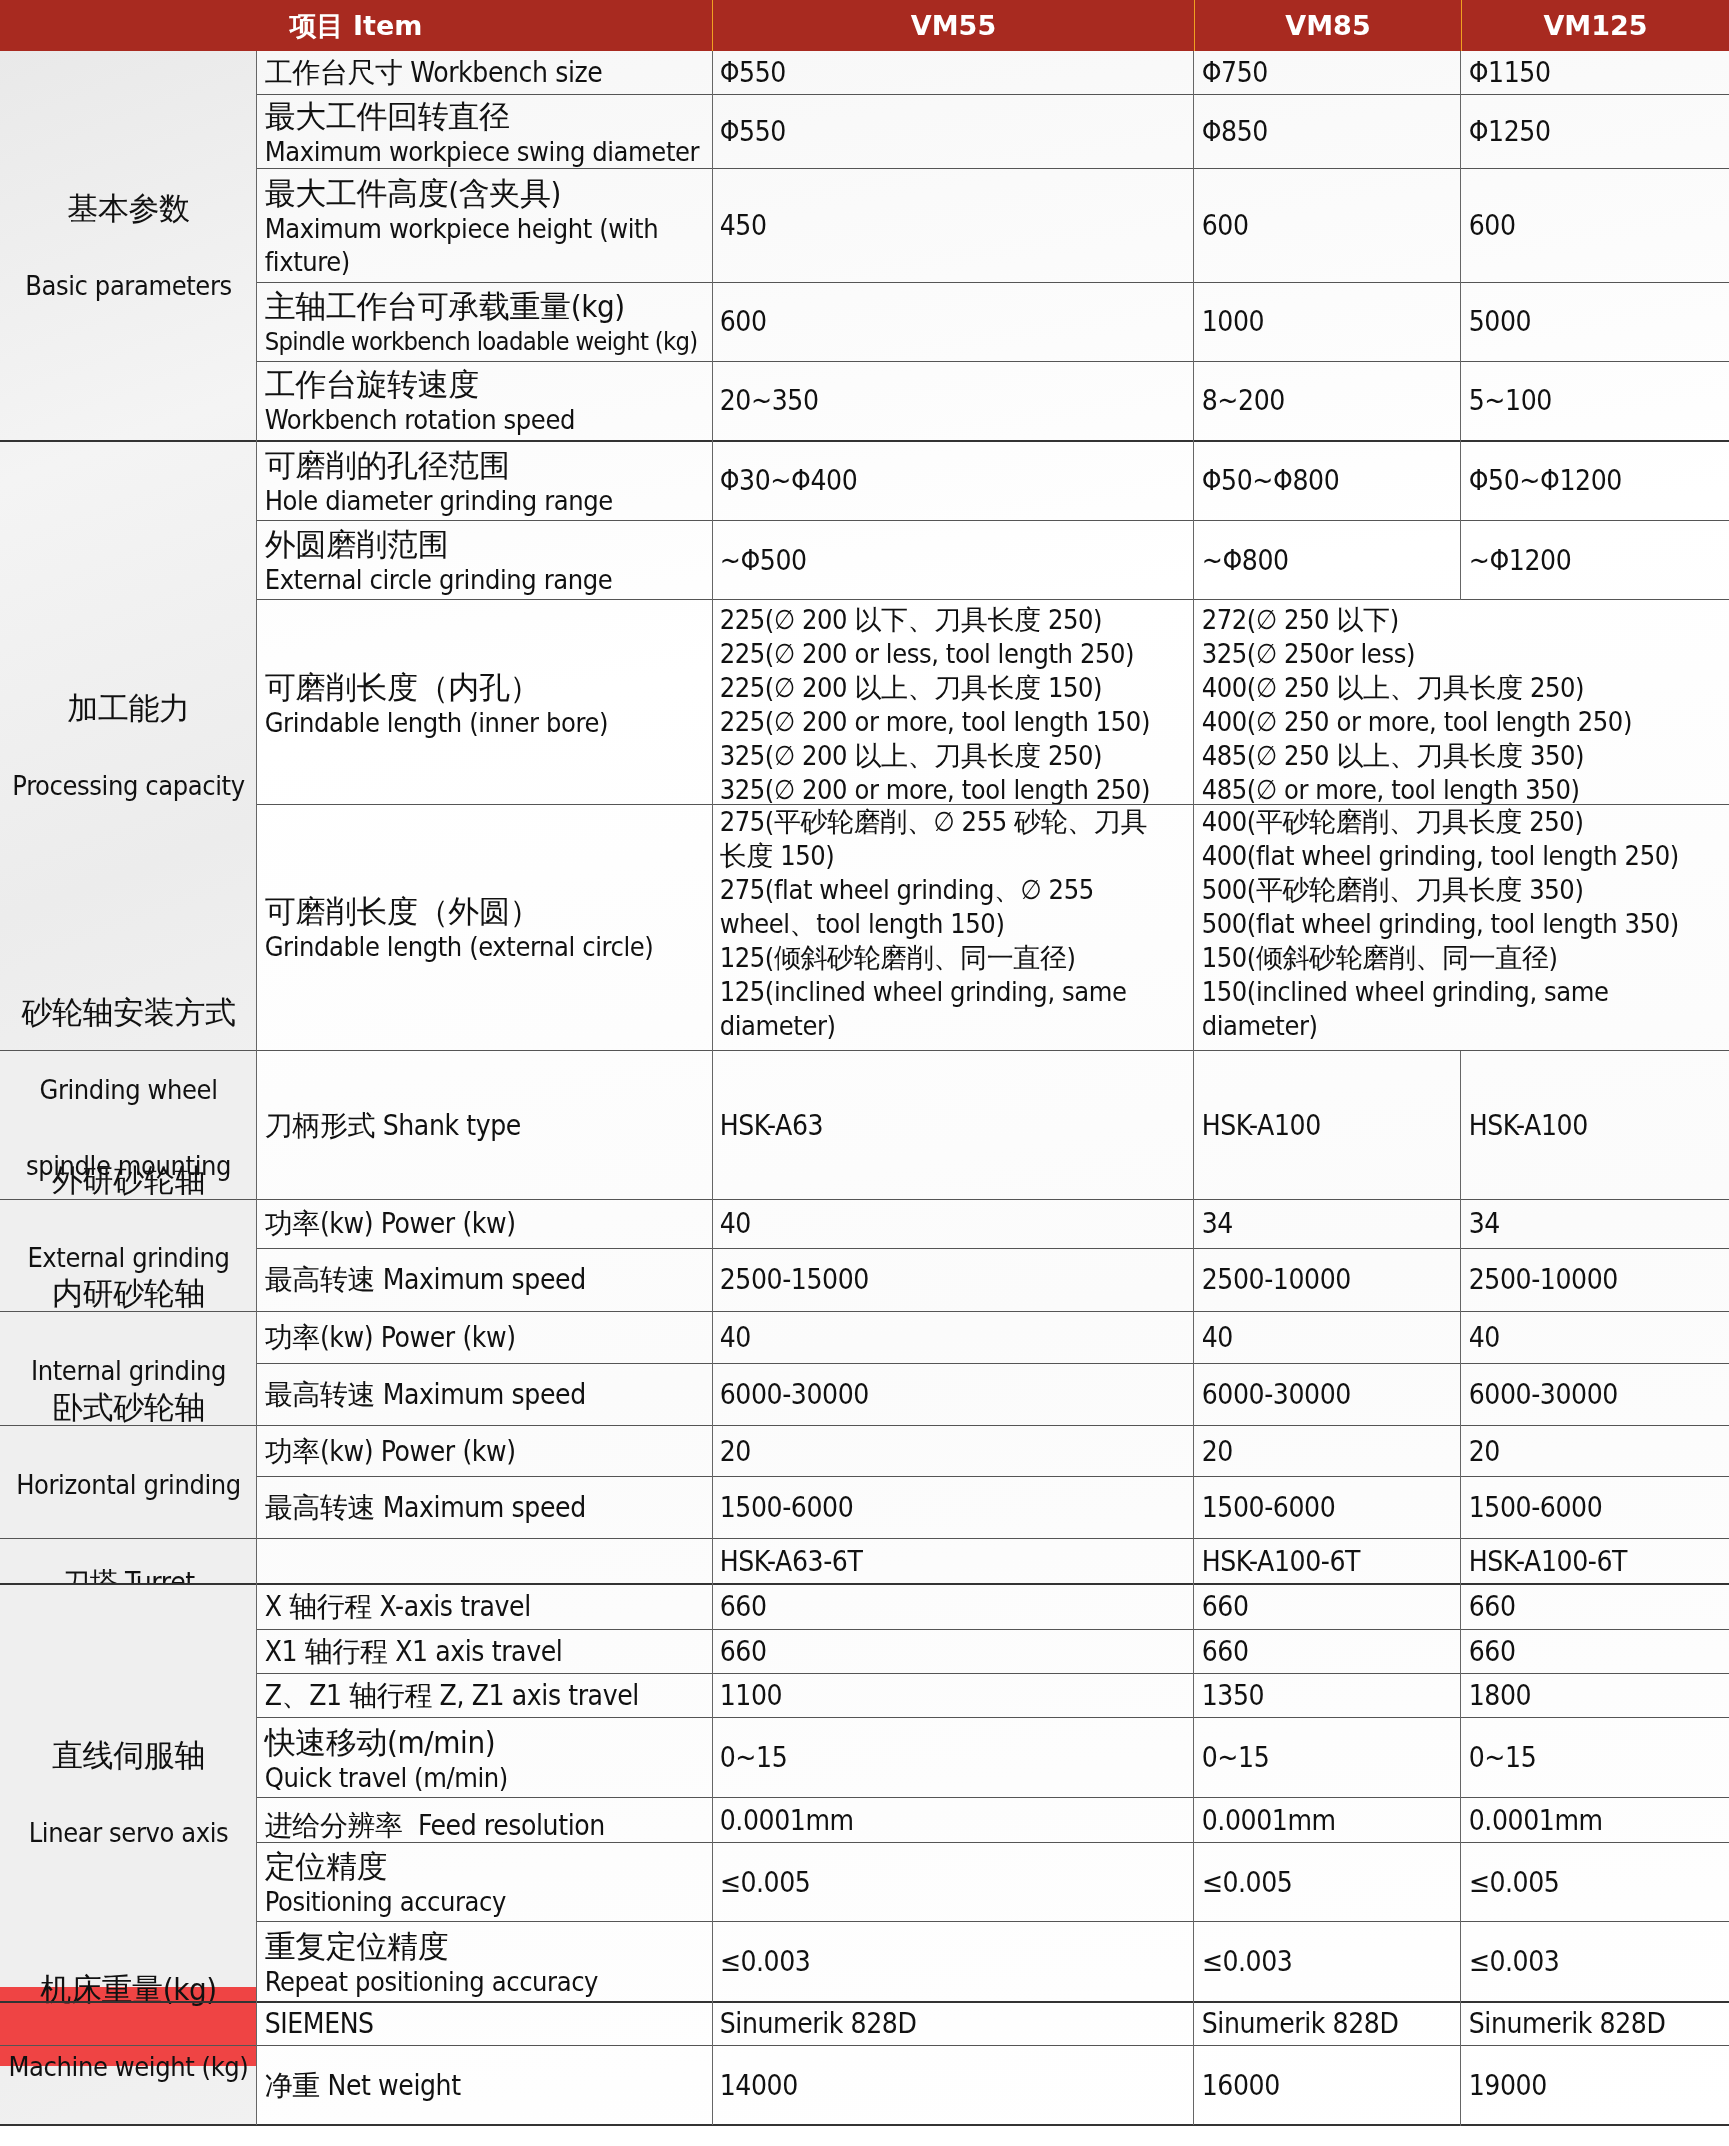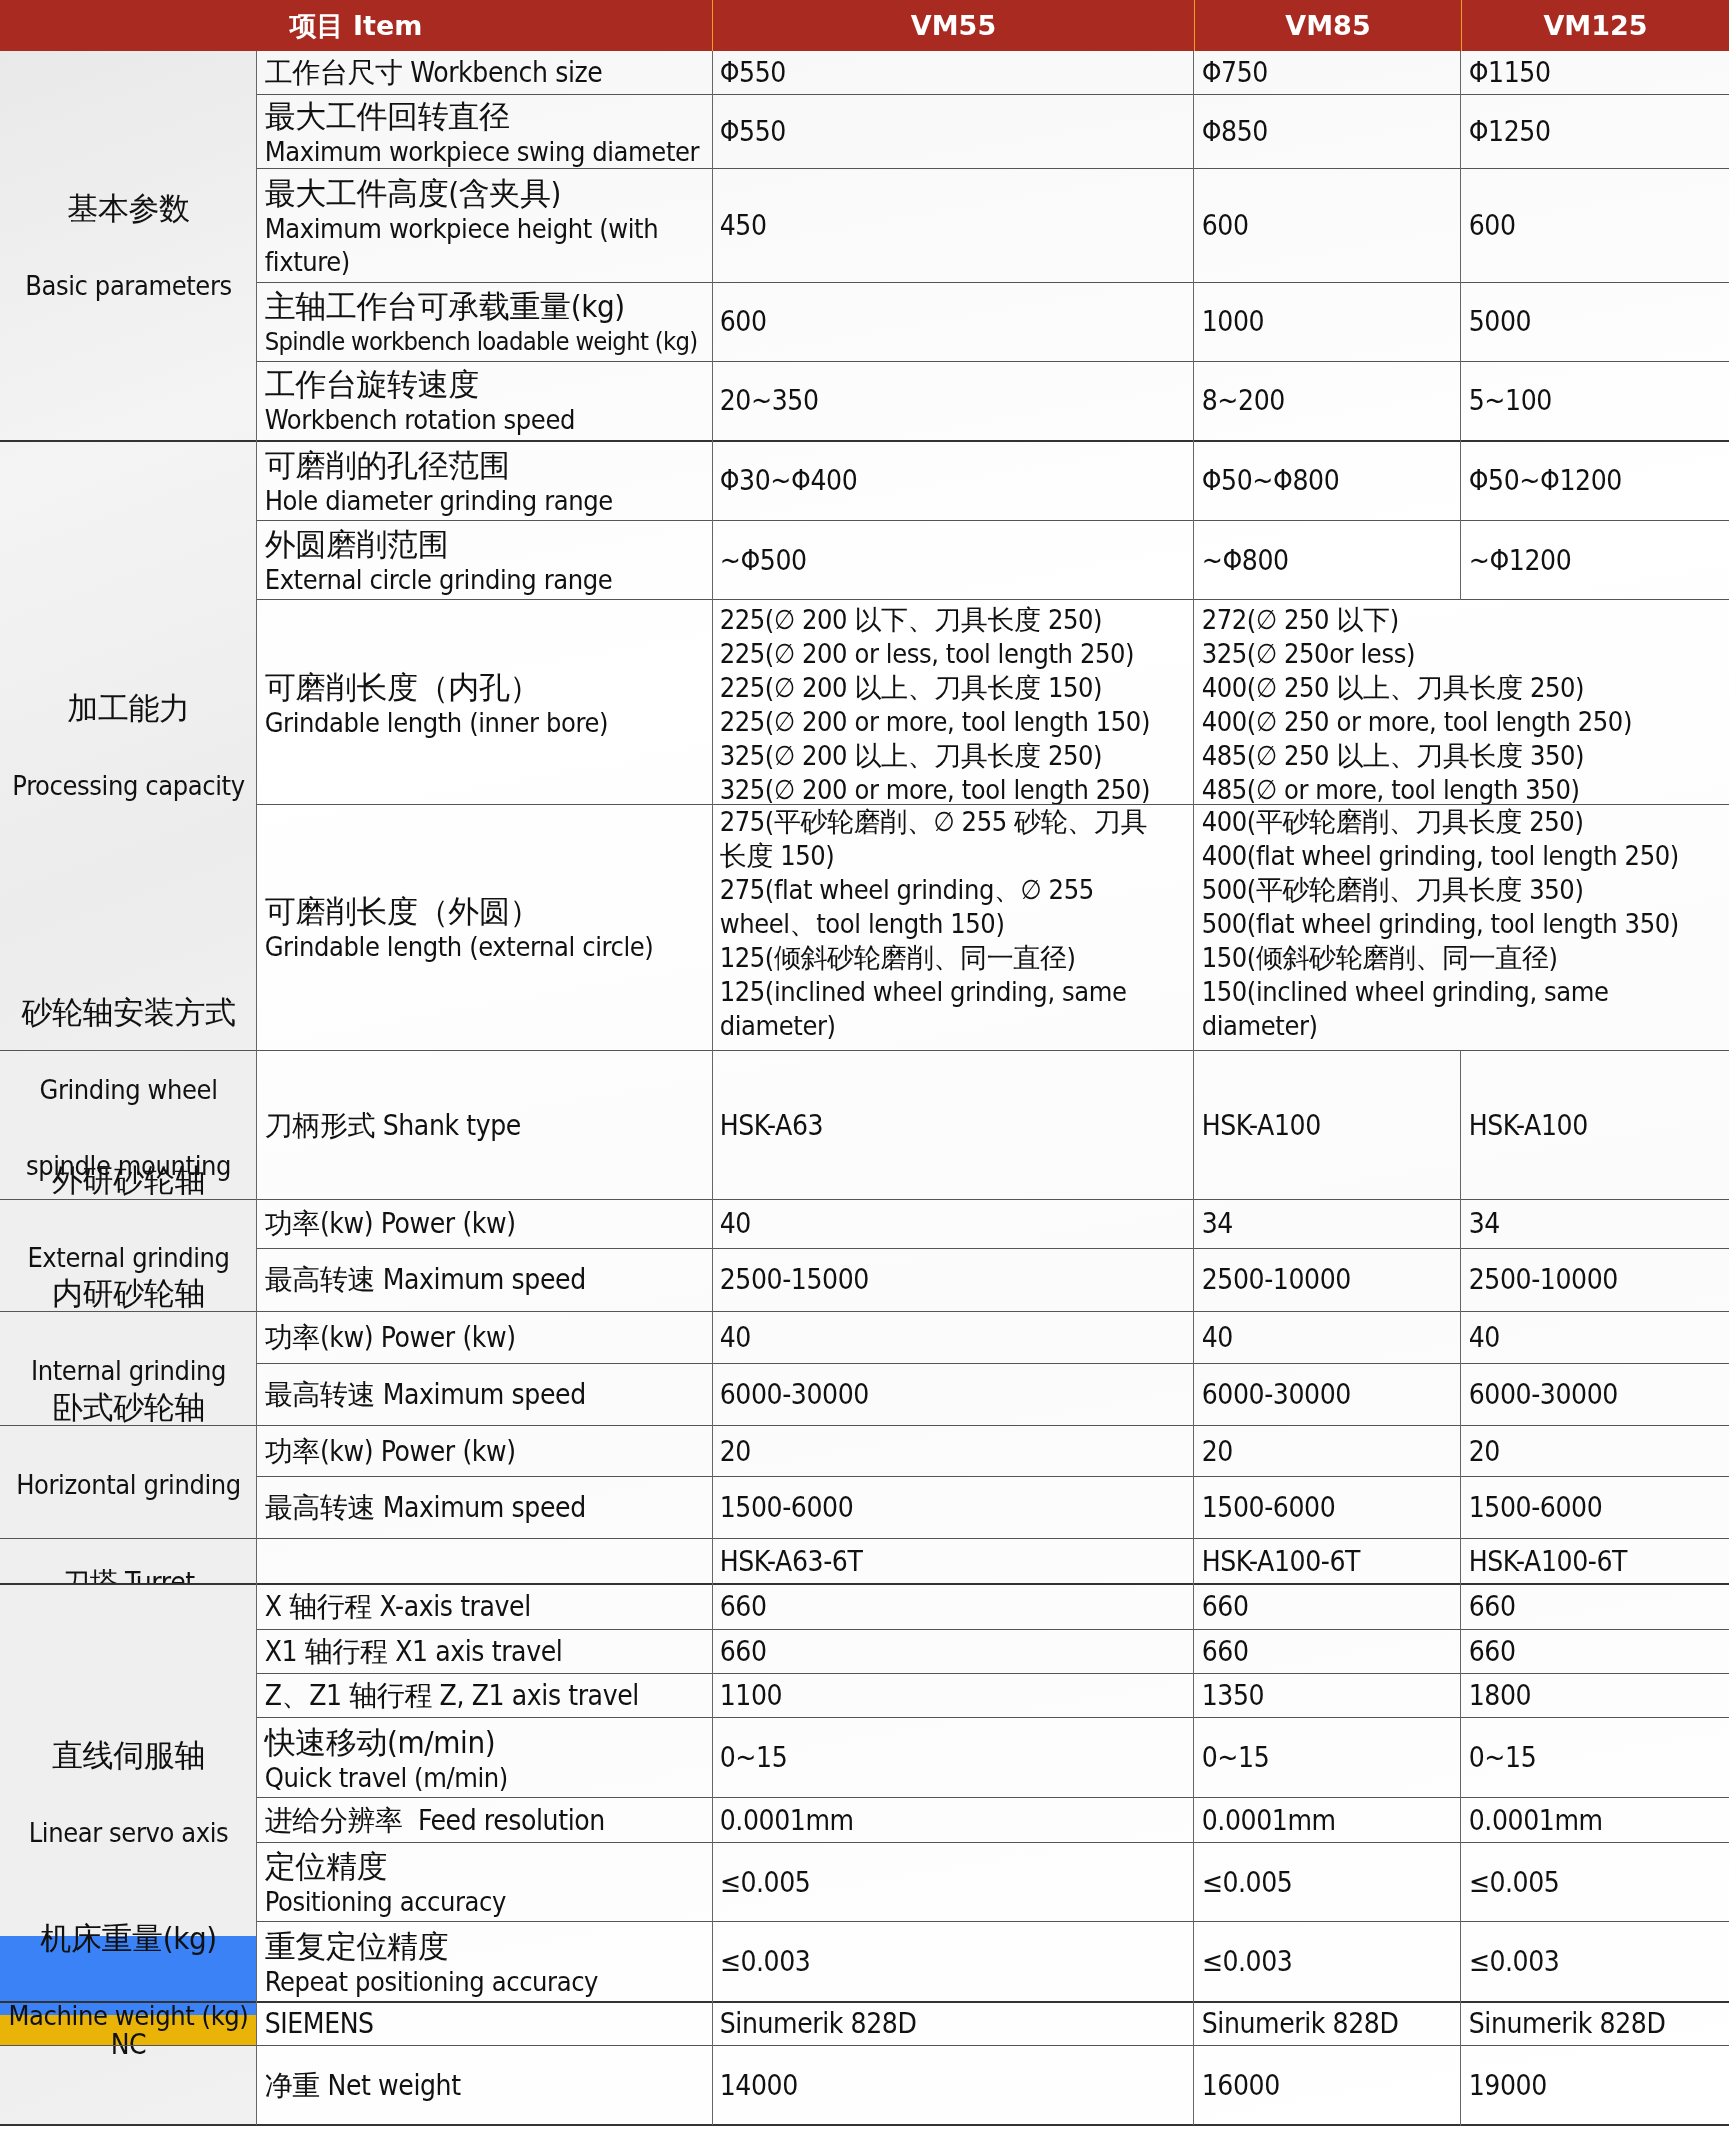--- a/index.html
+++ b/index.html
@@ -86,21 +86,21 @@
   <div class="cell center cat" style="left:0;top:1539px;width:257px;height:45px;background:#efefef;">
     <span class="en" style="font-size:28px;">刀塔 Turret</span>
   </div>
   <div class="cell center cat" style="left:0;top:1584px;width:257px;height:418px;background:#efefef;">
     <span class="cn">直线伺服轴</span>
     <span class="en">Linear servo axis</span>
   </div>
   <div class="cell center cat" style="left:0;top:2002px;width:257px;height:44px;background:#eab308;">
     <span class="en" style="font-size:28px;">NC</span>
   </div>
-  <div class="cell center cat" style="left:0;top:1936px;width:257px;height:79px;background:#3b82f6;">
+  <div class="cell center cat" style="left:0;top:1987px;width:257px;height:79px;background:#ef4444;">
     <span class="cn">机床重量(kg)</span>
     <span class="en">Machine weight (kg)</span>
   </div>
 
   <div class="cell" style="left:257px;top:51px;width:455px;height:44px;">
       <span>工作台尺寸 Workbench size</span>
     </div>
   <div class="cell" style="left:712px;top:51px;width:482px;height:44px;">Φ550</div>
   <div class="cell" style="left:1194px;top:51px;width:267px;height:44px;">Φ750</div>
   <div class="cell" style="left:1461px;top:51px;width:268px;height:44px;">Φ1150</div>
@@ -274,21 +274,21 @@
   <div class="cell" style="left:1461px;top:1673px;width:268px;height:45px;">1800</div>
 
   <div class="cell" style="left:257px;top:1718px;width:455px;height:80px;">
     <span class="cn">快速移动(m/min)</span>
     <span class="en">Quick travel (m/min)</span>
   </div>
   <div class="cell" style="left:712px;top:1718px;width:482px;height:80px;">0~15</div>
   <div class="cell" style="left:1194px;top:1718px;width:267px;height:80px;">0~15</div>
   <div class="cell" style="left:1461px;top:1718px;width:268px;height:80px;">0~15</div>
 
-  <div class="cell" style="left:257px;top:1798px;width:455px;height:45px;">
+  <div class="cell" style="left:257px;top:1798px;width:455px;height:45px;justify-content:flex-end;">
       <span style="white-space:pre;">进给分辨率  Feed resolution</span>
     </div>
   <div class="cell" style="left:712px;top:1798px;width:482px;height:45px;">0.0001mm</div>
   <div class="cell" style="left:1194px;top:1798px;width:267px;height:45px;">0.0001mm</div>
   <div class="cell" style="left:1461px;top:1798px;width:268px;height:45px;">0.0001mm</div>
 
   <div class="cell" style="left:257px;top:1843px;width:455px;height:79px;">
     <span class="cn">定位精度</span>
     <span class="en">Positioning accuracy</span>
   </div>

